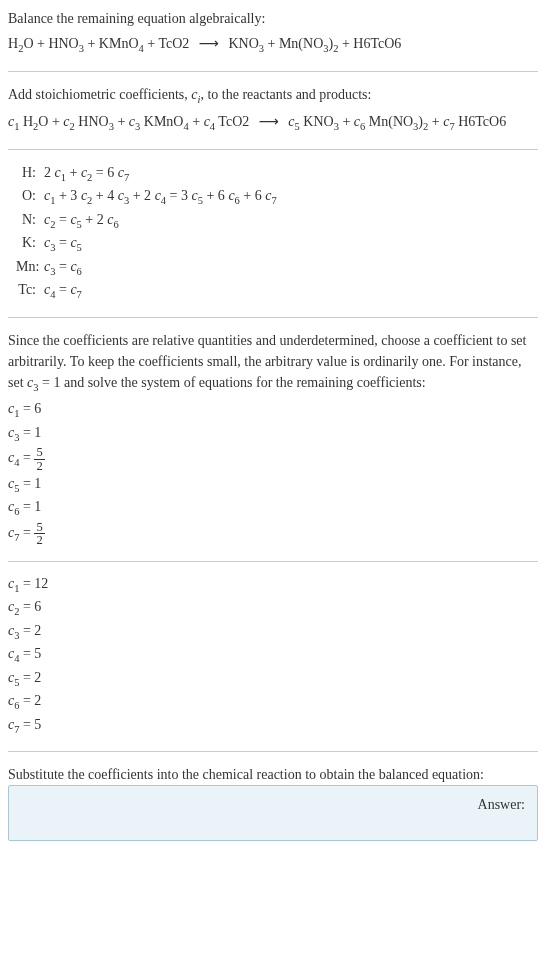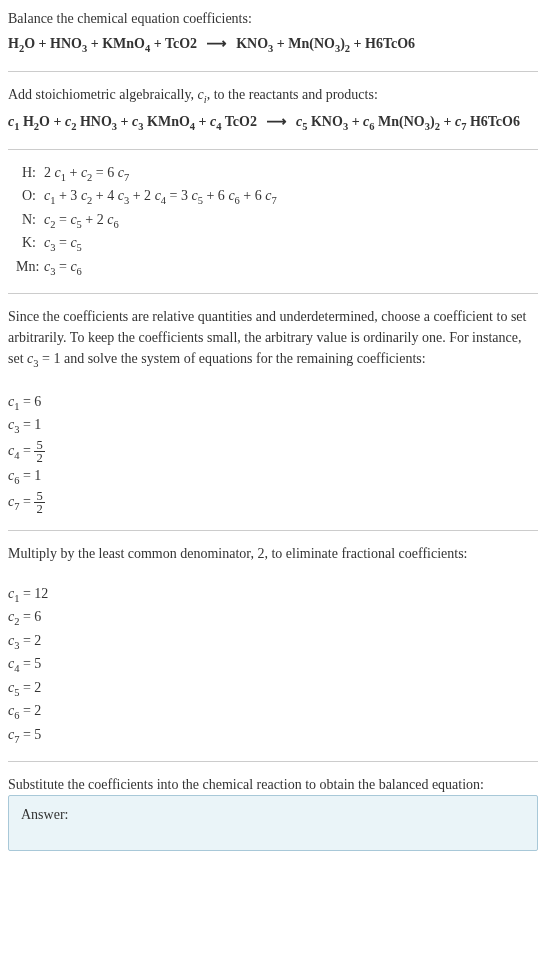--- a/index.html
+++ b/index.html
@@ -20,21 +20,20 @@
       margin-bottom: 14px;
     }
     .divider {
       border: none;
       border-top: 1px solid #ccc;
       margin: 12px 0;
     }
     .equation {
       font-family: Georgia, serif;
       margin: 4px 0;
-      font-weight: bold;
     }
     sub {
       font-size: 0.75em;
       vertical-align: sub;
     }
     .arrow {
       margin: 0 6px;
     }
     .atom-table {
       margin-top: 4px;
@@ -45,21 +44,21 @@
     }
     .atom-label {
       width: 28px;
       text-align: right;
       padding-right: 8px;
     }
     .atom-eq {
       flex: 1;
     }
     .coeff-list {
-      margin-top: 20px;
+      margin-top: 4px;
     }
     .coeff-row {
       margin: 1px 0;
       line-height: 1.4;
     }
     .frac {
       display: inline-block;
       vertical-align: middle;
       text-align: center;
       line-height: 1;
@@ -76,44 +75,45 @@
       font-size: 0.9em;
     }
     .answer-box {
       border: 1px solid #a8c8d8;
       background: #eaf4f8;
       padding: 8px 12px;
       border-radius: 2px;
     }
     .answer-label {
       margin-bottom: 17px;
+      text-align: right;
     }
     .answer-eq {
       margin-left: 24px;
       line-height: 1.6;
     }
     .italic-i {
       font-style: italic;
     }
   </style>
 </head>
 <body>
 
 <div class="section">
-  <div>Balance the chemical equation coefficients:</div>
+  <div>Balance the remaining equation algebraically:</div>
   <div class="equation">
     H<sub>2</sub>O + HNO<sub>3</sub> + KMnO<sub>4</sub> + TcO2 <span class="arrow">⟶</span> KNO<sub>3</sub> + Mn(NO<sub>3</sub>)<sub>2</sub> + H6TcO6
   </div>
 </div>
 
 <hr class="divider">
 
 <div class="section">
   <div>
-    <span>Add stoichiometric algebraically, </span><span class="italic-i">c<sub>i</sub></span><span>, to the reactants and products:</span>
+    <span>Add stoichiometric coefficients, </span><span class="italic-i">c<sub>i</sub></span><span>, to the reactants and products:</span>
   </div>
   <div class="equation">
     <span class="italic-i">c</span><sub>1</sub> H<sub>2</sub>O + <span class="italic-i">c</span><sub>2</sub> HNO<sub>3</sub> + <span class="italic-i">c</span><sub>3</sub> KMnO<sub>4</sub> + <span class="italic-i">c</span><sub>4</sub> TcO2 <span class="arrow">⟶</span> <span class="italic-i">c</span><sub>5</sub> KNO<sub>3</sub> + <span class="italic-i">c</span><sub>6</sub> Mn(NO<sub>3</sub>)<sub>2</sub> + <span class="italic-i">c</span><sub>7</sub> H6TcO6
   </div>
 </div>
 
 <hr class="divider">
 
 <div class="section">
   <div class="atom-table">
@@ -130,42 +130,46 @@
       <div class="atom-eq"><span class="italic-i">c</span><sub>2</sub> = <span class="italic-i">c</span><sub>5</sub> + 2 <span class="italic-i">c</span><sub>6</sub></div>
     </div>
     <div class="atom-row">
       <div class="atom-label">K:</div>
       <div class="atom-eq"><span class="italic-i">c</span><sub>3</sub> = <span class="italic-i">c</span><sub>5</sub></div>
     </div>
     <div class="atom-row">
       <div class="atom-label">Mn:</div>
       <div class="atom-eq"><span class="italic-i">c</span><sub>3</sub> = <span class="italic-i">c</span><sub>6</sub></div>
     </div>
+    <div class="atom-row">
+      <div class="atom-label">Tc:</div>
+      <div class="atom-eq"><span class="italic-i">c</span><sub>4</sub> = <span class="italic-i">c</span><sub>7</sub></div>
+    </div>
   </div>
 </div>
 
 <hr class="divider">
 
 <div class="section">
   <div>
     Since the coefficients are relative quantities and underdetermined, choose a coefficient to set arbitrarily. To keep the coefficients small, the arbitrary value is ordinarily one. For instance, set <span class="italic-i">c</span><sub>3</sub> = 1 and solve the system of equations for the remaining coefficients:
   </div>
   <div class="coeff-list">
     <div class="coeff-row"><span class="italic-i">c</span><sub>1</sub> = 6</div>
     <div class="coeff-row"><span class="italic-i">c</span><sub>3</sub> = 1</div>
     <div class="coeff-row"><span class="italic-i">c</span><sub>4</sub> = <span class="frac"><span class="num">5</span><span class="den">2</span></span></div>
+    <div class="coeff-row"><span class="italic-i">c</span><sub>5</sub> = 1</div>
     <div class="coeff-row"><span class="italic-i">c</span><sub>6</sub> = 1</div>
     <div class="coeff-row"><span class="italic-i">c</span><sub>7</sub> = <span class="frac"><span class="num">5</span><span class="den">2</span></span></div>
   </div>
 </div>
 
 <hr class="divider">
 
 <div class="section">
-  <div>Multiply by the least common denominator, 2, to eliminate fractional coefficients:</div>
   <div class="coeff-list">
     <div class="coeff-row"><span class="italic-i">c</span><sub>1</sub> = 12</div>
     <div class="coeff-row"><span class="italic-i">c</span><sub>2</sub> = 6</div>
     <div class="coeff-row"><span class="italic-i">c</span><sub>3</sub> = 2</div>
     <div class="coeff-row"><span class="italic-i">c</span><sub>4</sub> = 5</div>
     <div class="coeff-row"><span class="italic-i">c</span><sub>5</sub> = 2</div>
     <div class="coeff-row"><span class="italic-i">c</span><sub>6</sub> = 2</div>
     <div class="coeff-row"><span class="italic-i">c</span><sub>7</sub> = 5</div>
   </div>
 </div>

